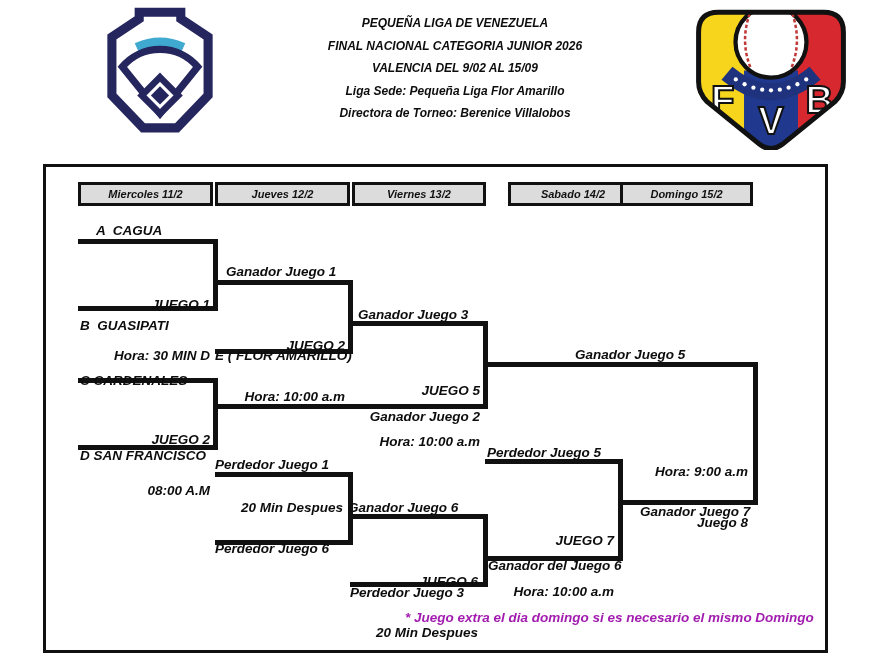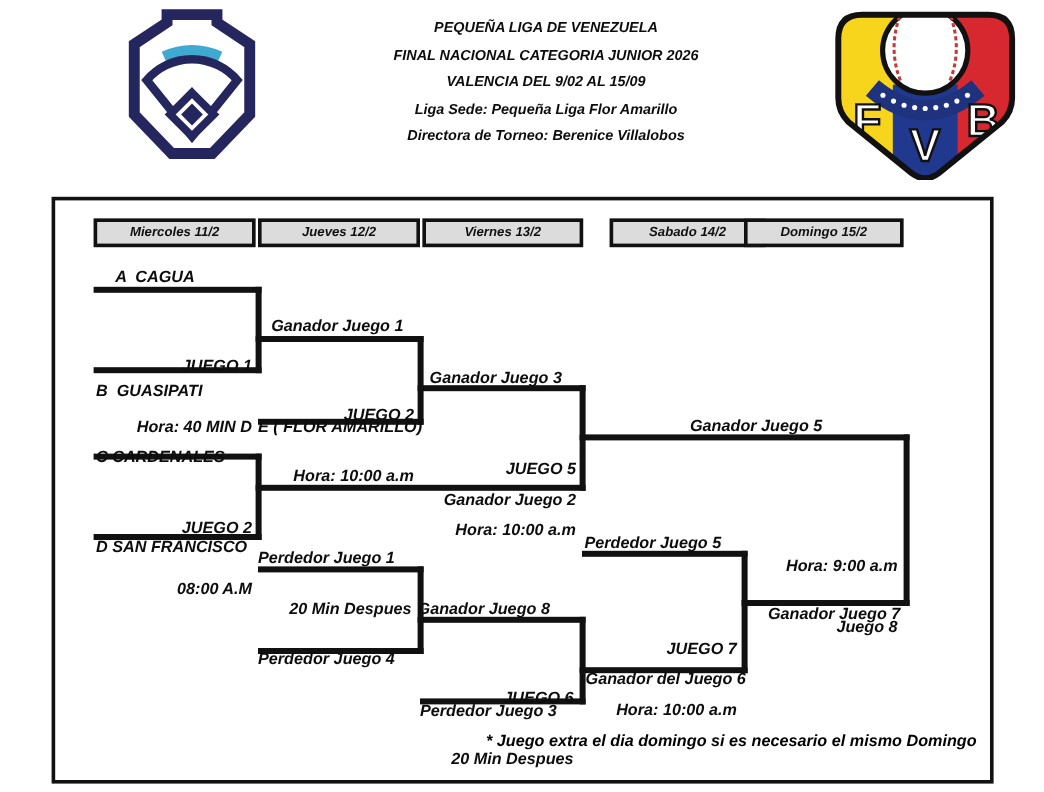--- a/index.html
+++ b/index.html
@@ -17,21 +17,21 @@
        font-size:11px;line-height:18px;}
   
   .hl,.vl{position:absolute;background:#111;}
   .hl{height:5px;}
   .vl{width:5px;}
   
   .lbl{position:absolute;font-style:italic;font-weight:bold;font-size:13.5px;
        line-height:17px;white-space:pre;color:#0d0d0d;}
   .c{text-align:left;}
   .r{text-align:right;}
-  .notes{position:absolute;font-style:italic;font-weight:bold;font-size:13.5px;color:#000000;}
+  .notes{position:absolute;font-style:italic;font-weight:bold;font-size:13.5px;color:#a21caf;}
   svg text{font-family:"Liberation Sans",sans-serif;}
 </style>
 </head>
 <body>
 
 <div id="page">
 
   <svg style="position:absolute;left:95px;top:6px;" width="130" height="132" viewBox="0 0 100 100">
     <path d="M34,4 H66 L66,9 L87,23 L87,68 L63,93 H37 L13,68 L13,23 L34,9 Z" fill="#fff" stroke="#26265E" stroke-width="7" stroke-linejoin="miter"></path>
     <path d="M32,31 Q50,23 68,31" fill="none" stroke="#3FA9D0" stroke-width="7"></path>
@@ -113,21 +113,21 @@
   <div class="vl" style="left:618px;top:459px;height:102px;"></div>
 
   <div class="lbl" style="left:96px;top:222px;">A  CAGUA</div>
   <div class="lbl" style="left:80px;top:317px;text-align:center;">B  GUASIPATI</div>
   <div class="lbl" style="left:80px;top:362px;margin-top:10px;">C CARDENALES</div>
   <div class="lbl" style="left:80px;top:447px;">D SAN FRANCISCO</div>
   <div class="lbl c" style="left:215px;top:347px;width:138px;">E ( FLOR AMARILLO)</div>
 
   <div class="lbl r" style="left:60px;top:262px;width:150px;">
     <div>JUEGO 1</div>
-    <div>Hora: 40 MIN D</div>
+    <div>Hora: 30 MIN D</div>
   </div>
   <div class="lbl r" style="left:195px;top:303px;width:150px;">
     <div>JUEGO 2</div>
     <div>Hora: 10:00 a.m</div>
   </div>
   <div class="lbl r" style="left:330px;top:348px;width:150px;">
     <div>JUEGO 5</div>
     <div>Hora: 10:00 a.m</div>
   </div>
   <div class="lbl r" style="left:60px;top:397px;width:150px;">
@@ -148,21 +148,21 @@
     <div>20 Min Despues</div>
   </div>
 
   <div class="lbl c" style="left:226px;top:263px;width:127px;">Ganador Juego 1</div>
   <div class="lbl c" style="left:358px;top:306px;width:130px;">Ganador Juego 3</div>
   <div class="lbl r" style="left:330px;top:408px;width:150px;">Ganador Juego 2</div>
   <div class="lbl c" style="left:575px;top:346px;width:185px;">Ganador Juego 5</div>
   <div class="lbl c" style="left:487px;top:444px;width:131px;">Perdedor Juego 5</div>
   <div class="lbl c" style="left:640px;top:503px;width:113px;">Ganador Juego 7</div>
   <div class="lbl c" style="left:215px;top:456px;width:138px;">Perdedor Juego 1</div>
-  <div class="lbl c" style="left:215px;top:540px;width:138px;">Perdedor Juego 4</div>
-  <div class="lbl c" style="left:348px;top:499px;width:140px;">Ganador Juego 8</div>
+  <div class="lbl c" style="left:215px;top:540px;width:138px;">Perdedor Juego 6</div>
+  <div class="lbl c" style="left:348px;top:499px;width:140px;">Ganador Juego 6</div>
   <div class="lbl" style="left:488px;top:557px;">Ganador del Juego 6</div>
   <div class="lbl c" style="left:350px;top:584px;width:138px;">Perdedor Juego 3</div>
 
   <div class="notes" style="left:405px;top:610px;">* Juego  extra el dia domingo si es necesario el mismo Domingo</div>
   <div class="notes" style="left:428px;top:661px;margin-top:24px;">* Liga sede estara jugando a segunda Hora</div>
 
 </div>
 
 </body></html>

